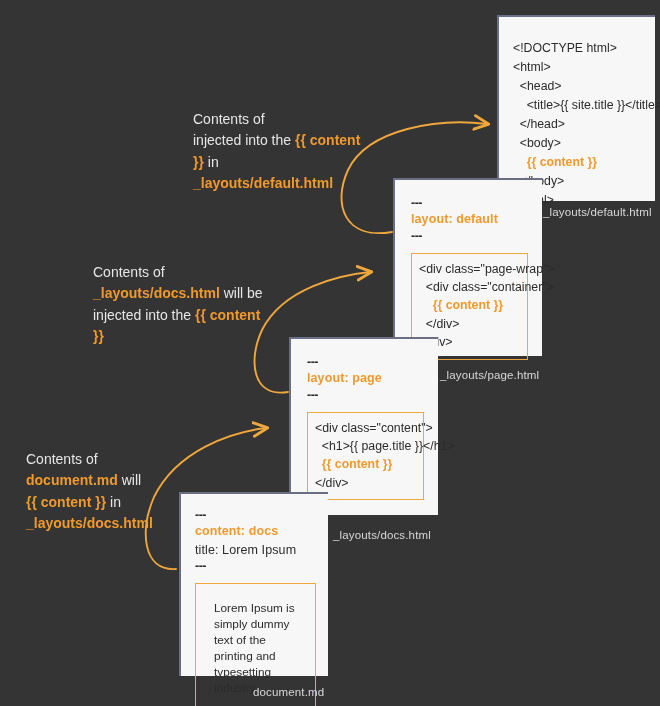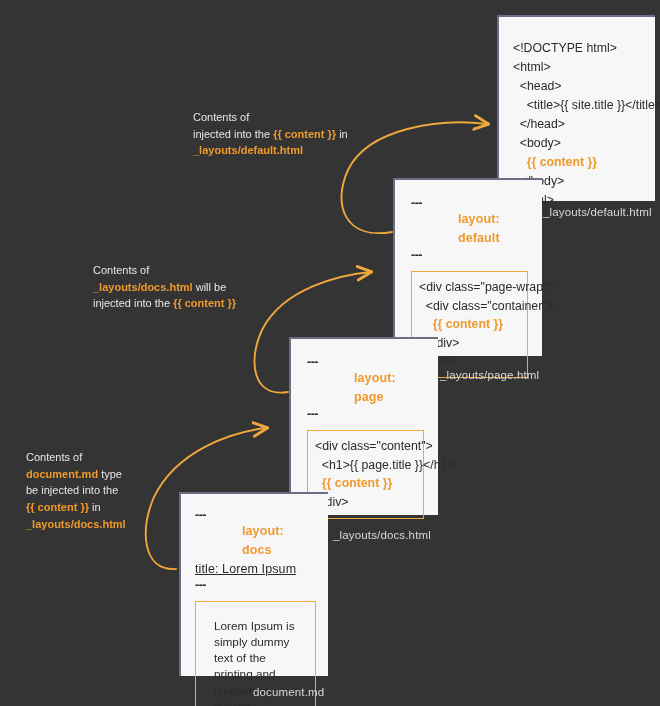--- a/index.html
+++ b/index.html
@@ -59,27 +59,25 @@
     letter-spacing: -0.5px;
     font-size: 12.5px;
     line-height: 1.15;
     display: block;
   }
   .fm .layout {
     color: #f0992c;
     font-weight: bold;
     display: block;
     line-height: 1.5;
-    margin-left: 47px;
   }
   .fm .title {
     color: #2b2b2b;
     display: block;
     line-height: 1.45;
-    text-decoration: underline;
   }
 
   
   .codebox {
     margin-top: 9px;
     border: 1.5px solid #f0a73c;
     padding: 6px 7px 7px 7px;
     font-size: 12.3px;
     line-height: 1.5;
     color: #2b2b2b;
@@ -109,21 +107,21 @@
     font-size: 11.5px;
     letter-spacing: .15px;
     white-space: nowrap;
     z-index: 4;
   }
 
   
   .annot {
     position: absolute;
     color: #e6e6e6;
-    font-size: 11px;
+    font-size: 14px;
     line-height: 1.52;
     z-index: 5;
   }
   .annot b {
     color: #f0992c;
     font-weight: bold;
   }
 
   svg.arrows {
     position: absolute;
@@ -186,21 +184,21 @@
 <span>&lt;/div&gt;</span></div>
     </div>
   </div>
   <div class="caption" style="left:333px; top:529px;">_layouts/docs.html</div>
 
   <div class="card" style="left:179px; top:492px; width:149px; height:184px;">
     <div class="front"></div>
     <div class="card-inner" style="padding:14px 12px 10px 14px;">
       <div class="fm">
         <span class="rule">---</span>
-        <span class="layout">layout: docs</span>
+        <span class="layout">content: docs</span>
         <span class="title">title: Lorem Ipsum</span>
         <span class="rule">---</span>
       </div>
       <div class="prose">
         <p>Lorem Ipsum is simply dummy text of the printing and typesetting industry.</p>
         <p>Lorem Ipsum has been the industry's standard dummy text ever since the 1500s, when an unknown printer took a galley of type.</p>
       </div>
     </div>
   </div>
   <div class="caption" style="left:253px; top:686px;">document.md</div>
@@ -212,22 +210,21 @@
   </div>
 
   <div class="annot" style="left:93px; top:262px; width:175px;">
     <div><span>Contents of</span></div>
     <div><b>_layouts/docs.html</b><span> will be</span></div>
     <div><span>injected into the </span><b>{{ content }}</b></div>
   </div>
 
   <div class="annot" style="left:26px; top:449px; width:150px;">
     <div><span>Contents of</span></div>
-    <div><b>document.md</b><span> type</span></div>
-    <div><span>be injected into the</span></div>
+    <div><b>document.md</b><span> will</span></div>
     <div><b>{{ content }}</b><span> in</span></div>
     <div><b>_layouts/docs.html</b></div>
   </div>
 
   <svg class="arrows" viewBox="0 0 660 706">
     <defs>
       <marker id="ah" markerWidth="9" markerHeight="9" refX="7.2" refY="4.5" orient="auto" markerUnits="strokeWidth">
         <path d="M0.6,0.9 L8.2,4.5 L0.6,8.1" fill="none" stroke="#f0a73c" stroke-width="1.5" stroke-linecap="round" stroke-linejoin="round"></path>
       </marker>
     </defs>

